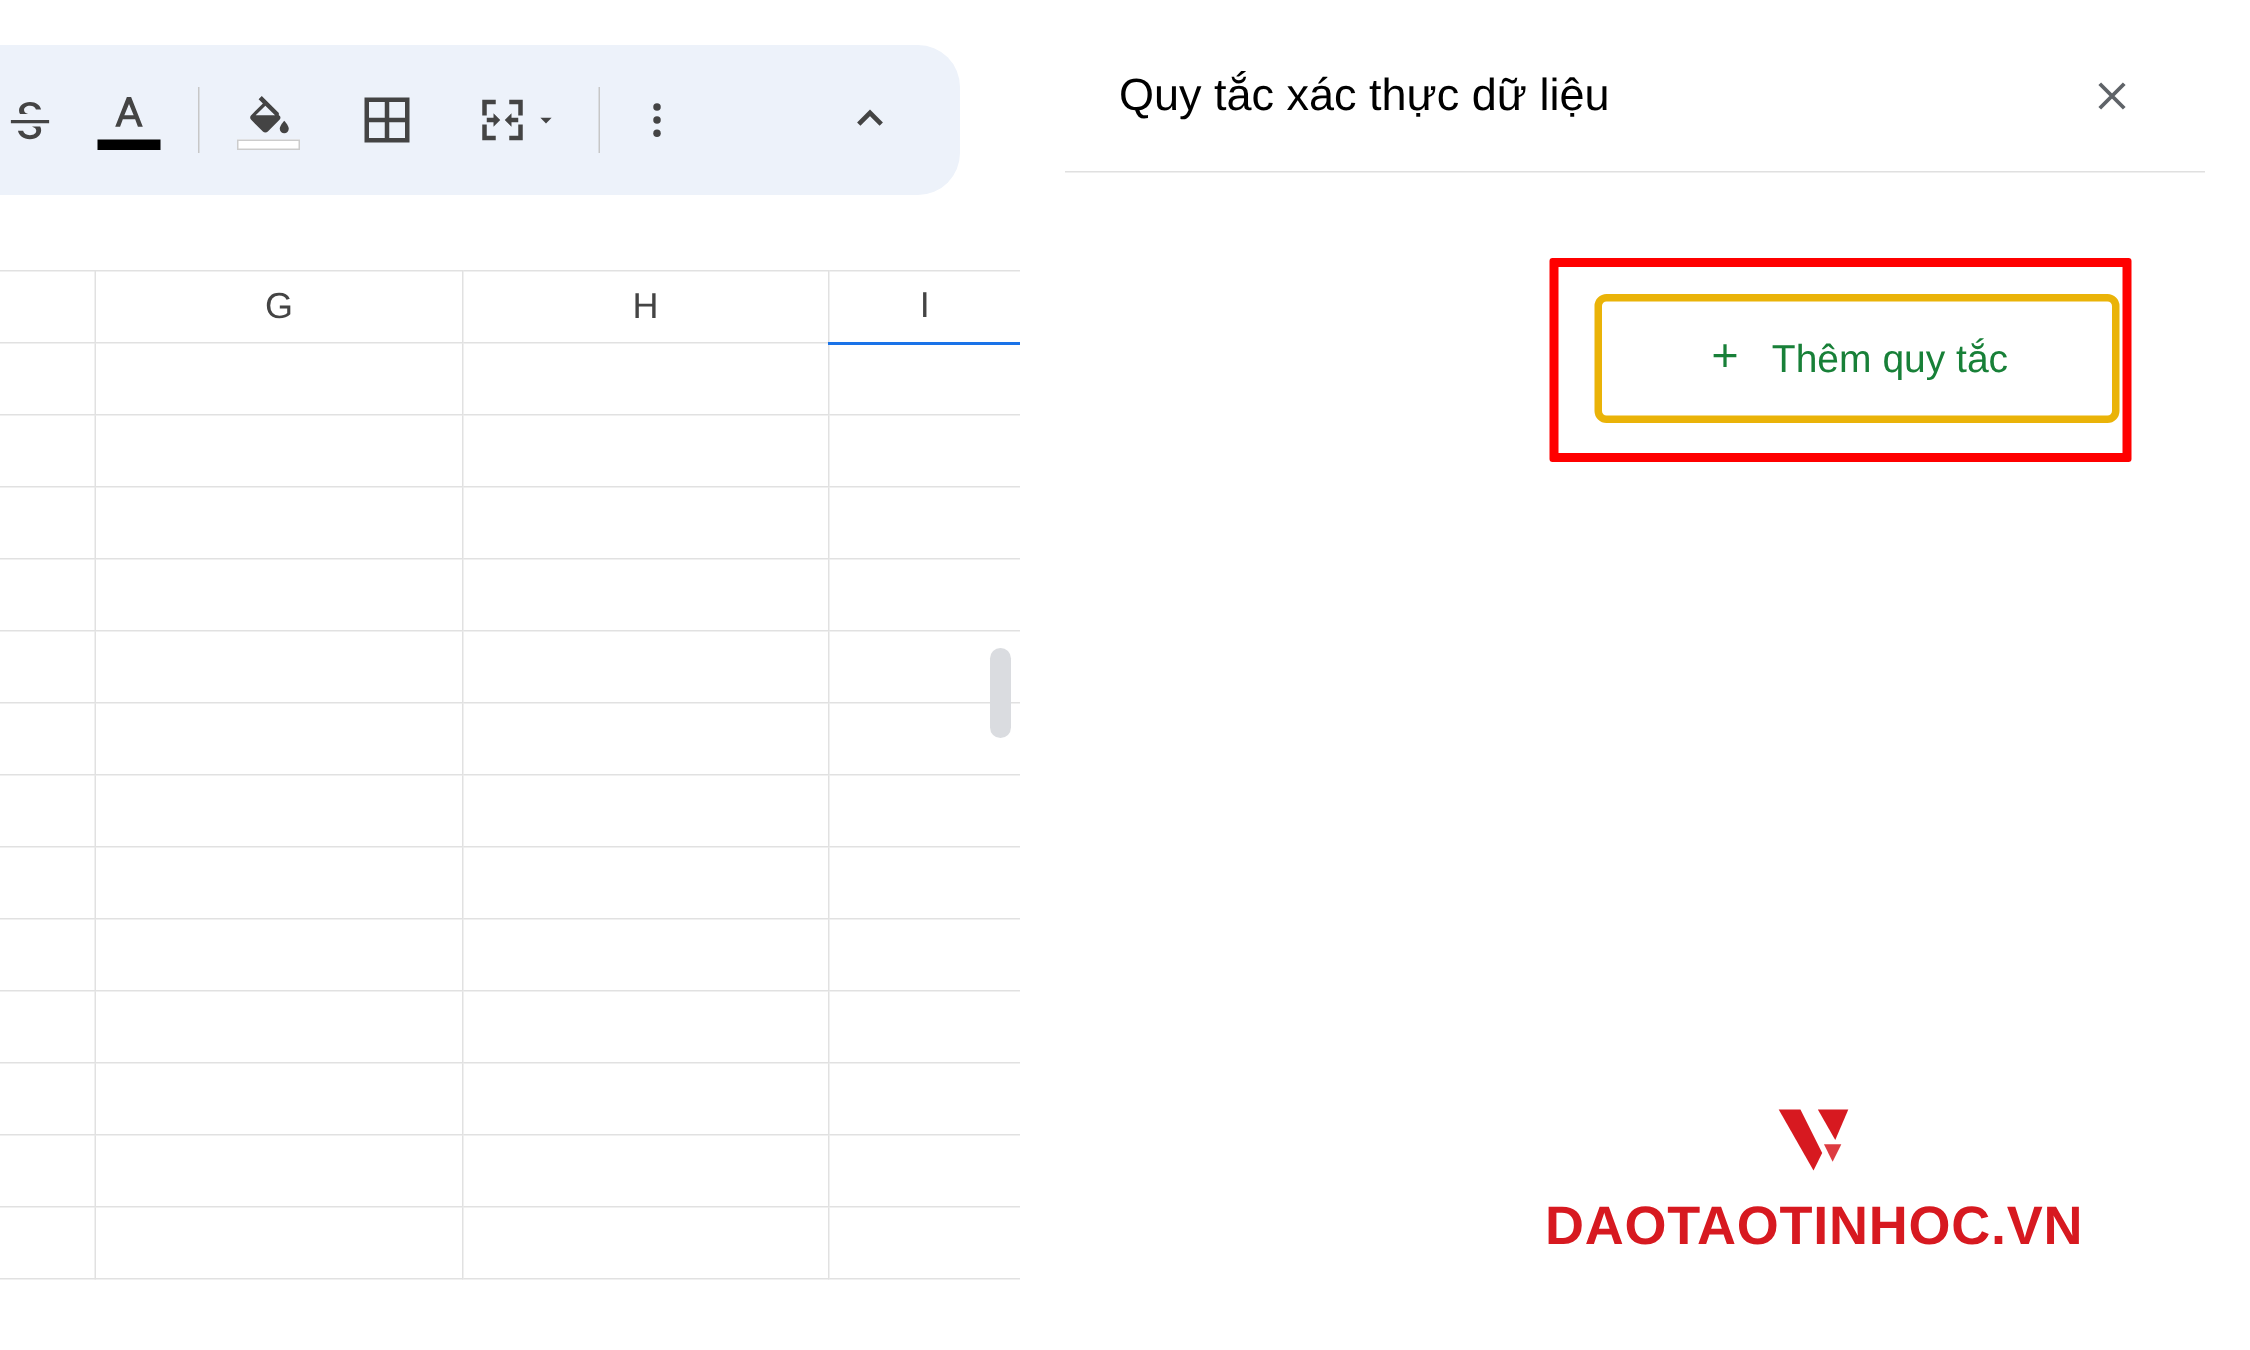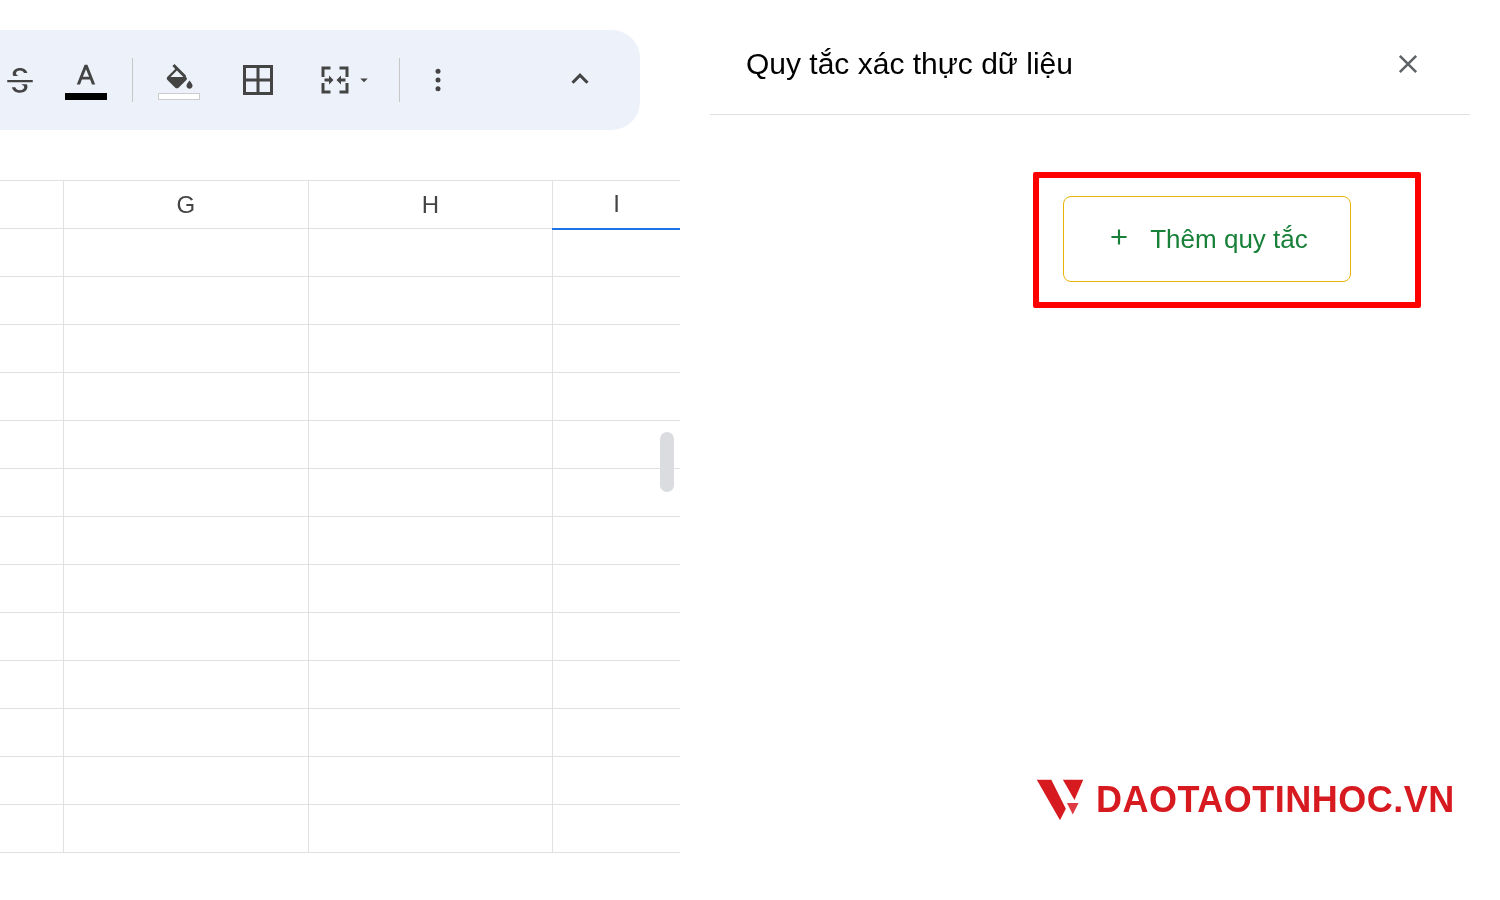--- a/index.html
+++ b/index.html
@@ -28,26 +28,26 @@
   .vscroll { position: absolute; left: 660px; top: 252px; width: 14px; height: 60px; background: #dadce0; border-radius: 7px; }
 
   
   .panel { position: absolute; left: 710px; top: 14px; width: 760px; height: 870px; background: #fff; border-radius: 14px; }
   .panel-header { display: flex; align-items: center; justify-content: space-between; padding: 28px 40px 28px 36px; border-bottom: 1px solid #e0e0e0; }
   .panel-title { font-size: 30px; color: #000000; }
   .panel-close { width: 44px; height: 44px; display: flex; align-items: center; justify-content: center; cursor: pointer; }
 
   .highlight-box { position: absolute; left: 1033px; top: 172px; width: 388px; height: 136px; border: 6px solid #ff0000; border-radius: 2px; pointer-events: none; }
 
-  .add-rule-btn { position: absolute; left: 1063px; top: 196px; width: 288px; height: 86px; border: 1px solid #eab308; border-radius: 8px; background: #fff; display: flex; align-items: center; justify-content: center; gap: 18px; cursor: pointer; }
+  .add-rule-btn { position: absolute; left: 1063px; top: 196px; width: 350px; height: 86px; border: 5px solid #eab308; border-radius: 8px; background: #fff; display: flex; align-items: center; justify-content: center; gap: 18px; cursor: pointer; }
   .add-rule-btn .plus { color: #188038; }
   .add-rule-btn .lbl { color: #188038; font-size: 26px; }
 
   
-  .watermark { position: absolute; left: 1030px; top: 770px; display: flex; align-items: center; gap: 6px; }
+  .watermark { position: absolute; left: 1030px; top: 730px; display: flex; align-items: center; gap: 6px; flex-direction: column; }
   .wm-logo { width: 60px; height: 60px; display: flex; align-items: center; justify-content: center; }
   .wm-text { font-family: Arial, sans-serif; font-weight: 700; font-size: 36px; color: #d71920; letter-spacing: 0.5px; }
   .wm-text .vn { color: #d71920; }
 </style>
 </head>
 <body>
 <div class="root">
 
 <div class="toolbar-wrap">
   <div class="tool" style="width:40px; margin-left:0;">

